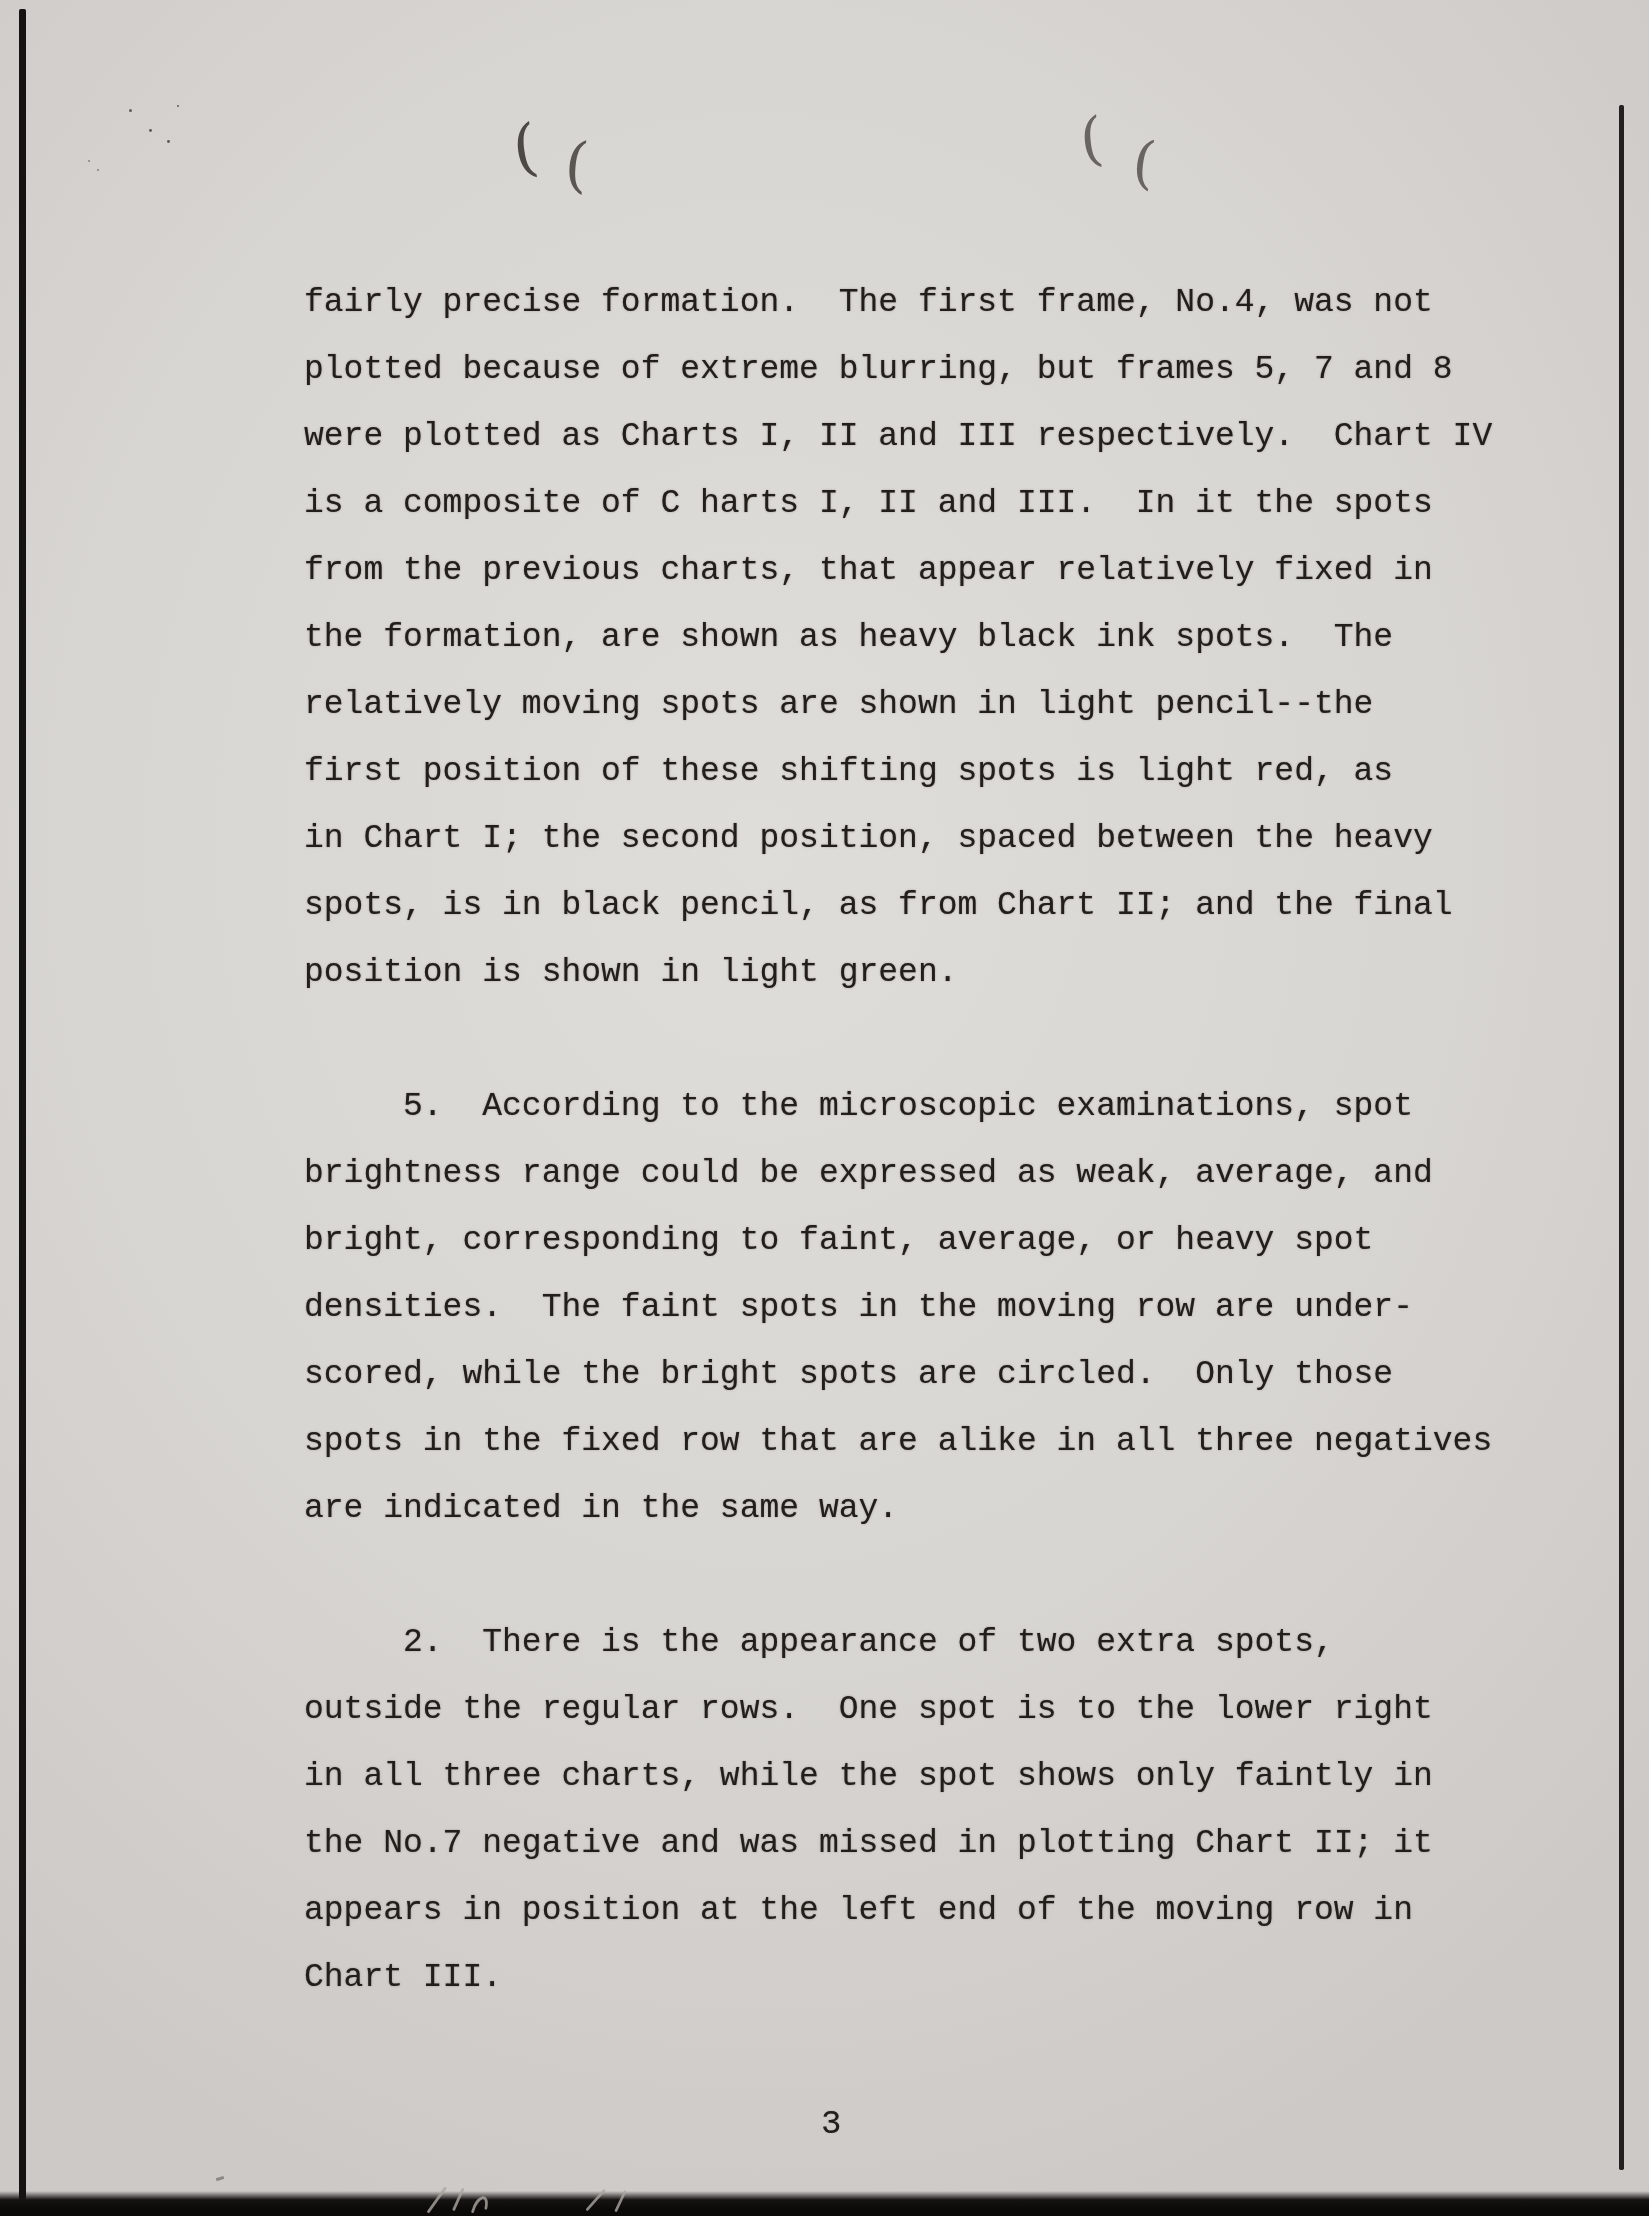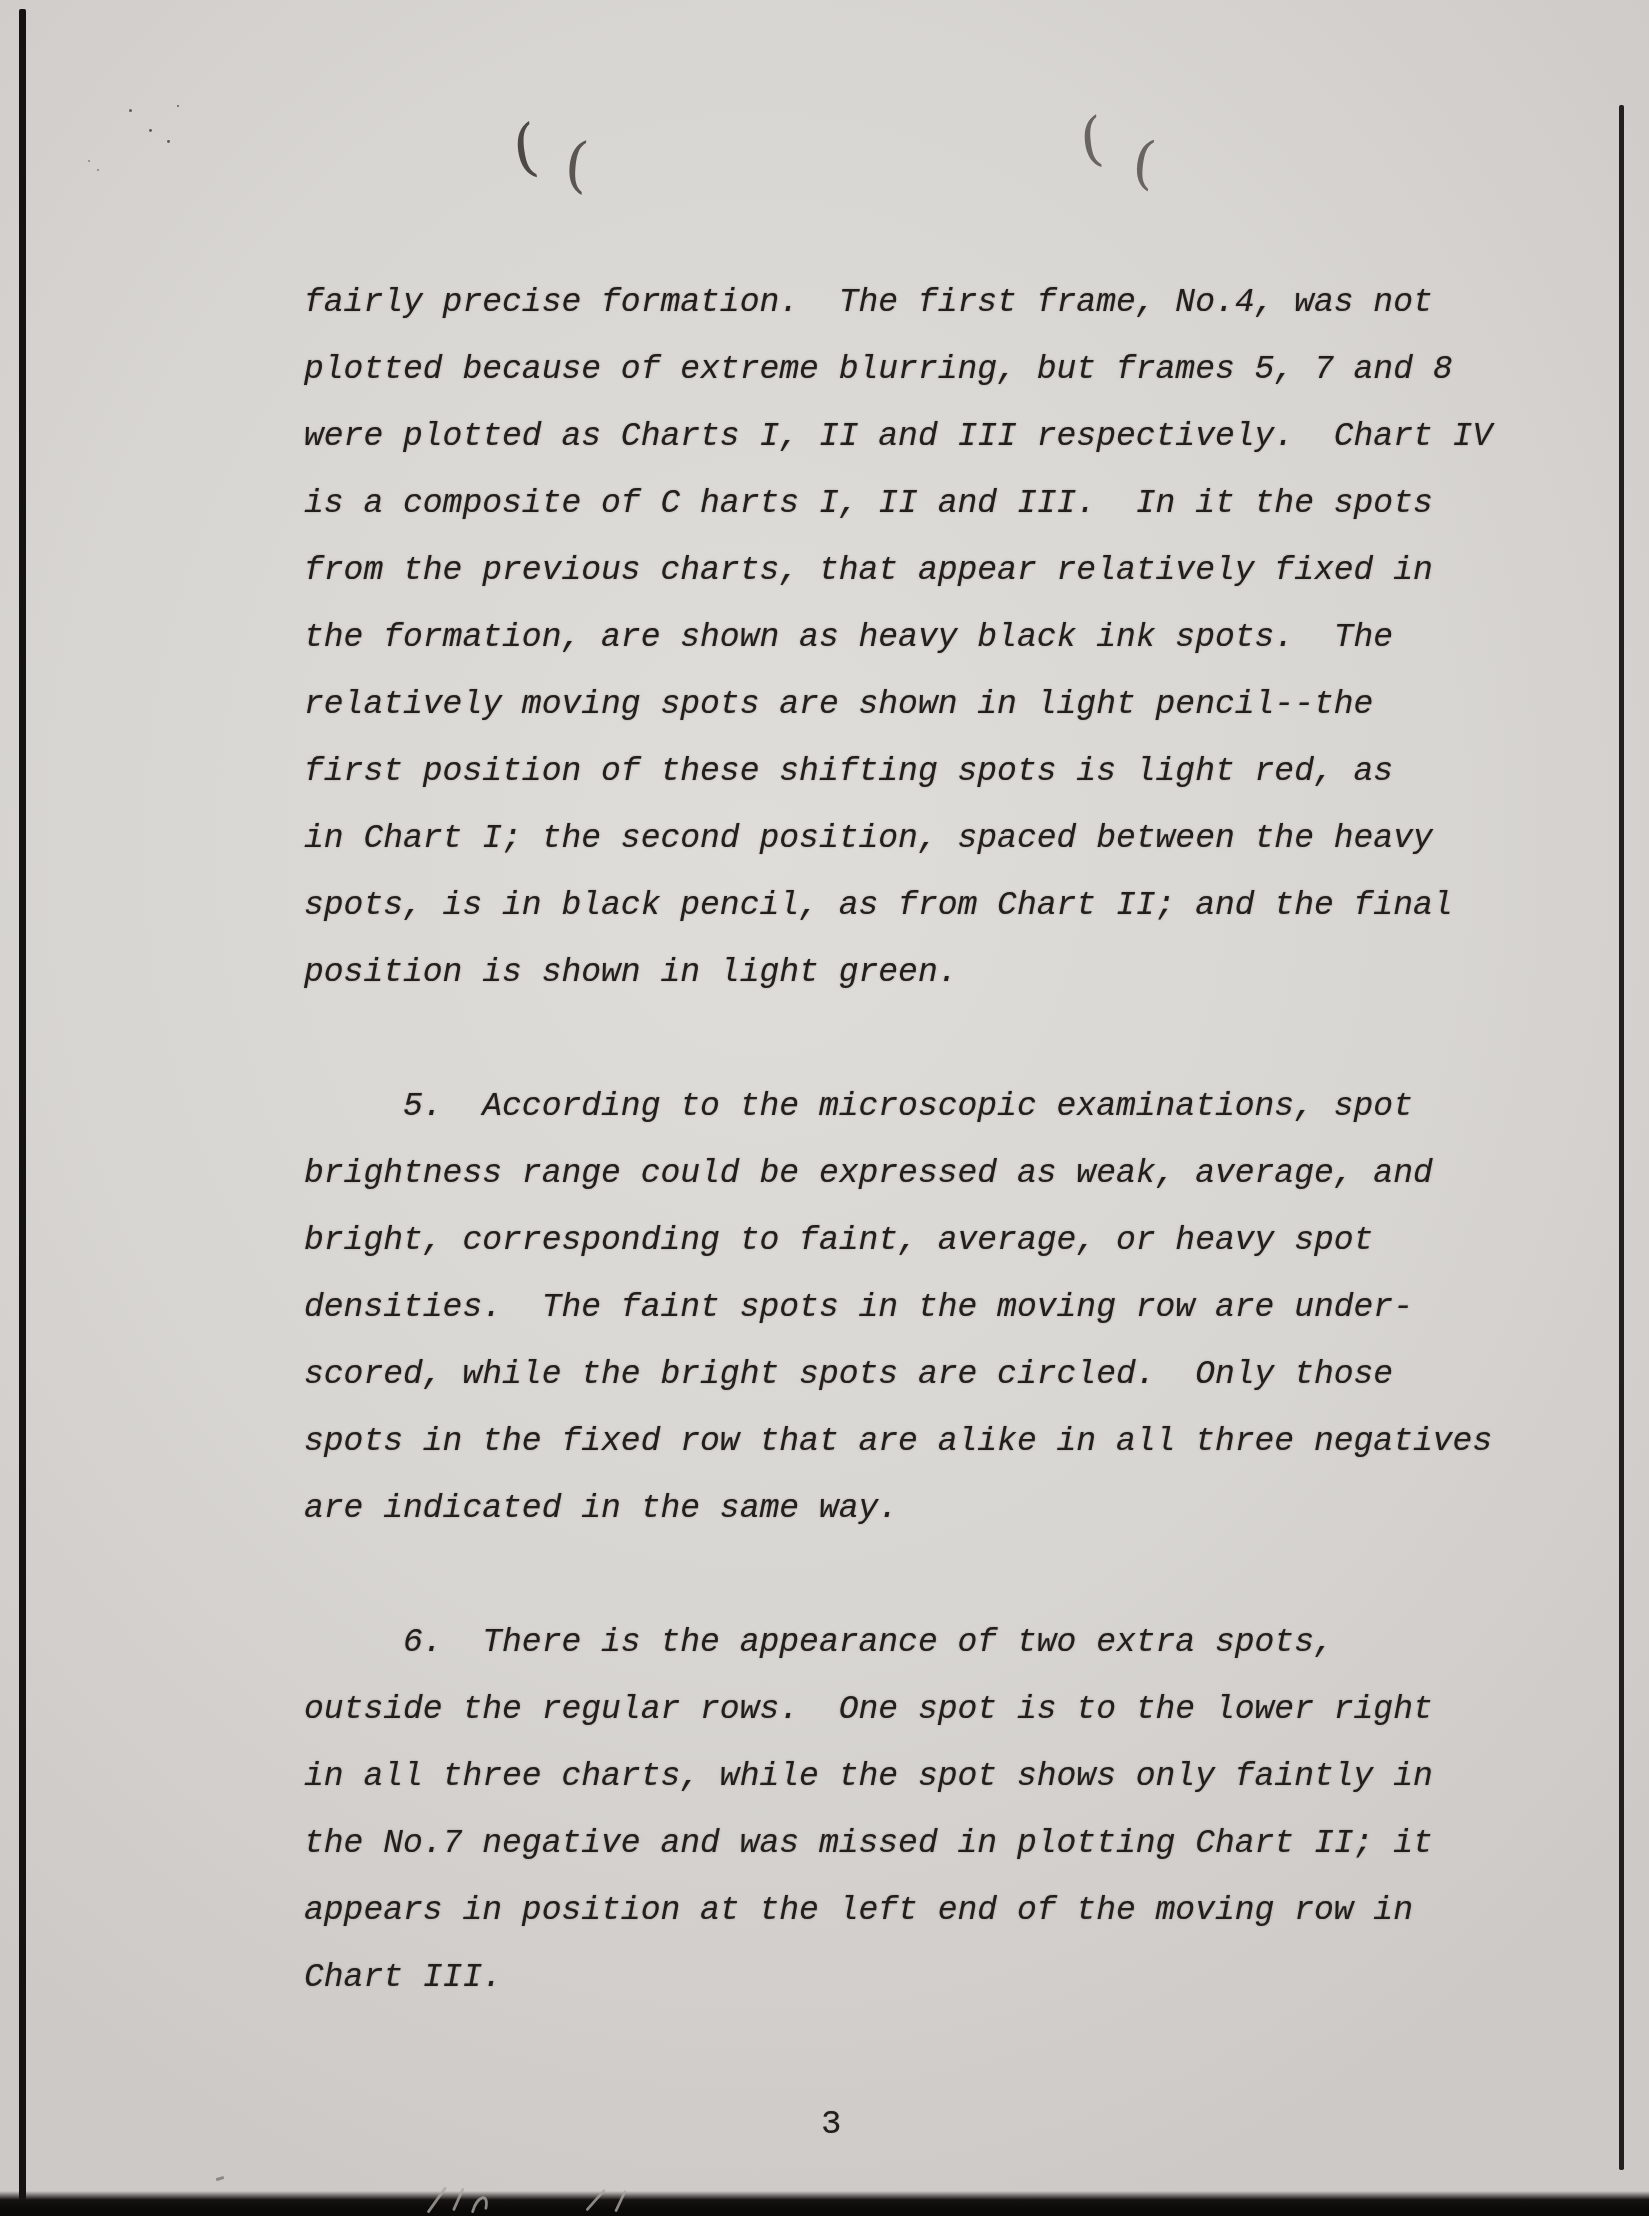--- a/index.html
+++ b/index.html
@@ -17,21 +17,21 @@
     overflow:hidden;
     font-family:"Liberation Mono","DejaVu Sans Mono",monospace;
   }
   
   .edge{position:absolute;background:var(--edge);filter:blur(0.7px);}
   .edge-left{left:19px;top:9px;width:6.7px;height:2207px;border-radius:1.7px;}
   .edge-right{left:1619px;top:105px;width:5px;height:2065px;border-radius:1.7px;opacity:.92;}
   .edge-bottom{left:0;bottom:0;width:1650px;height:25.5px;filter:none;
     background:linear-gradient(to bottom, rgba(14,13,12,0) 0%, #161412 35%, #0b0a09 70%);}
   
-  .text-block{position:absolute;left:304px;top:269px;width:1249px;font-style:italic;}
+  .text-block{position:absolute;left:304px;top:269px;width:1249px;}
   .paragraph{
     font-size:33px;line-height:67px;
     white-space:pre;
     color:var(--ink);
     text-shadow:0 0 1.1px rgba(33,28,22,.42), 0 0 3.3px rgba(33,28,22,.12);
     margin:0 0 67px 0;
   }
   .page-number{
     position:absolute;left:821px;top:2091px;
     font-size:34px;line-height:67px;color:var(--ink);
@@ -80,21 +80,21 @@
 in Chart I; the second position, spaced between the heavy
 spots, is in black pencil, as from Chart II; and the final
 position is shown in light green.</div>
     <div class="paragraph">     5.  According to the microscopic examinations, spot
 brightness range could be expressed as weak, average, and
 bright, corresponding to faint, average, or heavy spot
 densities.  The faint spots in the moving row are under-
 scored, while the bright spots are circled.  Only those
 spots in the fixed row that are alike in all three negatives
 are indicated in the same way.</div>
-    <div class="paragraph">     6.  There is the appearance of two extra spots,
+    <div class="paragraph">     2.  There is the appearance of two extra spots,
 outside the regular rows.  One spot is to the lower right
 in all three charts, while the spot shows only faintly in
 the No.7 negative and was missed in plotting Chart II; it
 appears in position at the left end of the moving row in
 Chart III.</div>
   </div>
 
   <div class="page-number">3</div>
 
   <div class="smudge" style="left:216px;top:2177px;width:8.3px;height:2.8px;transform:rotate(-18deg);"></div>

